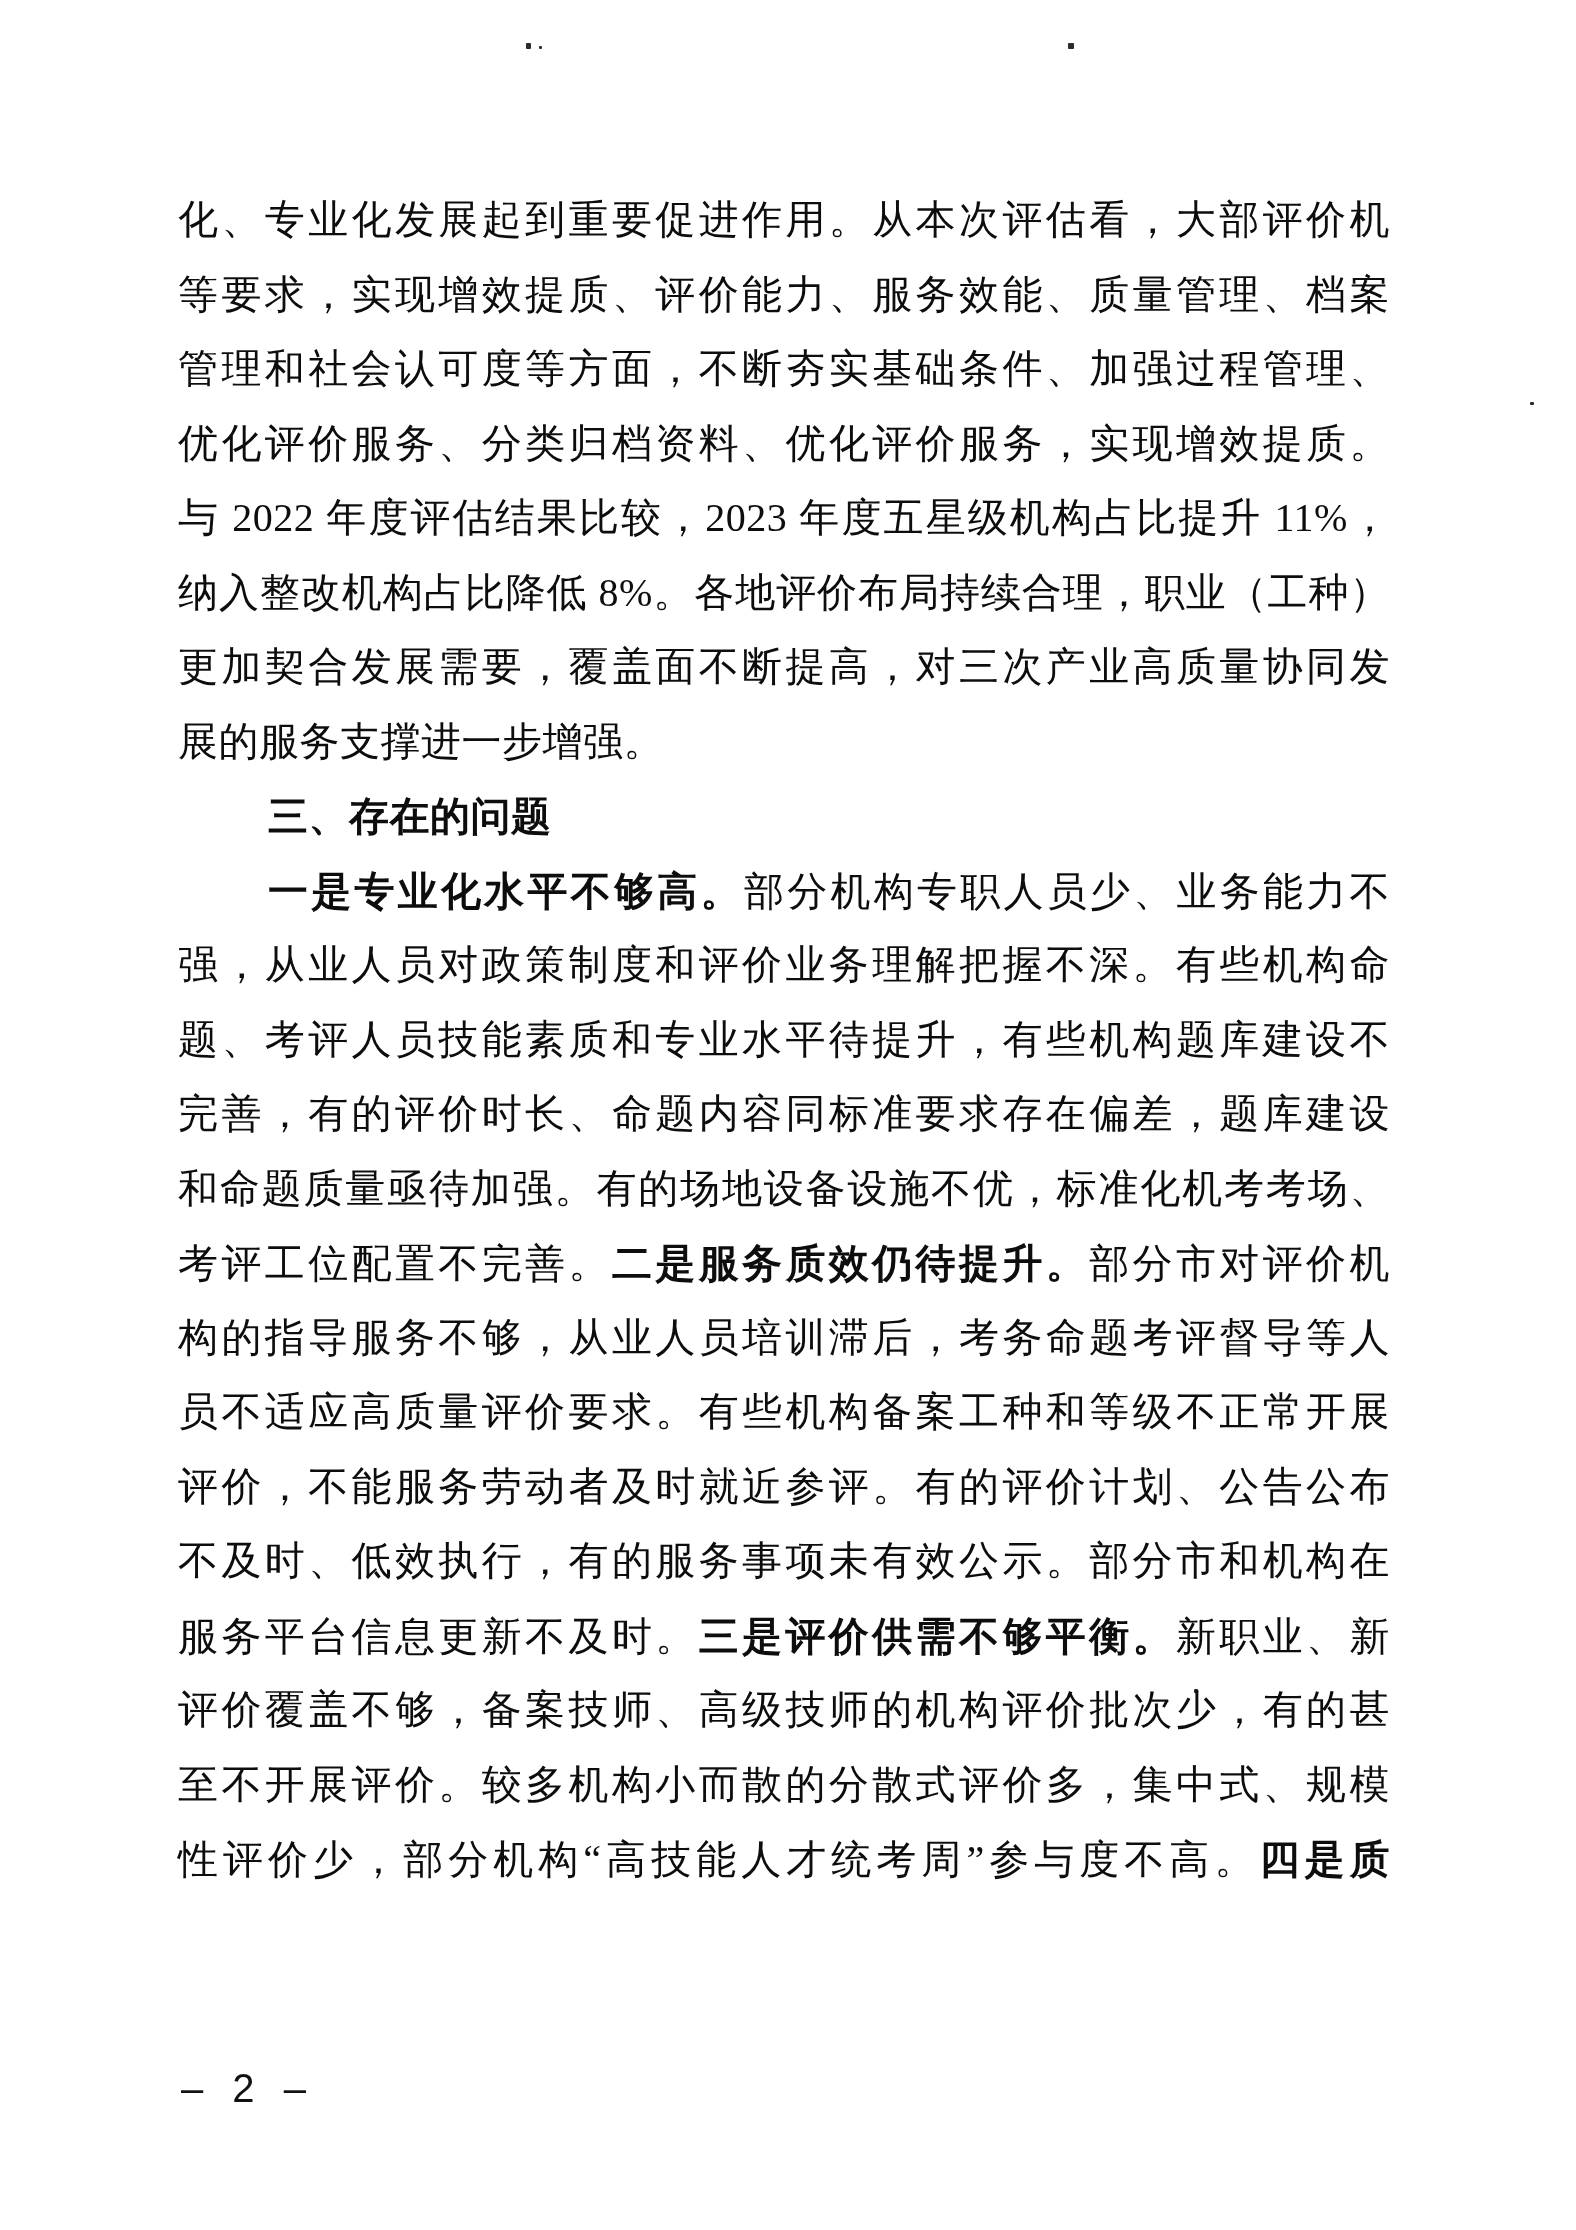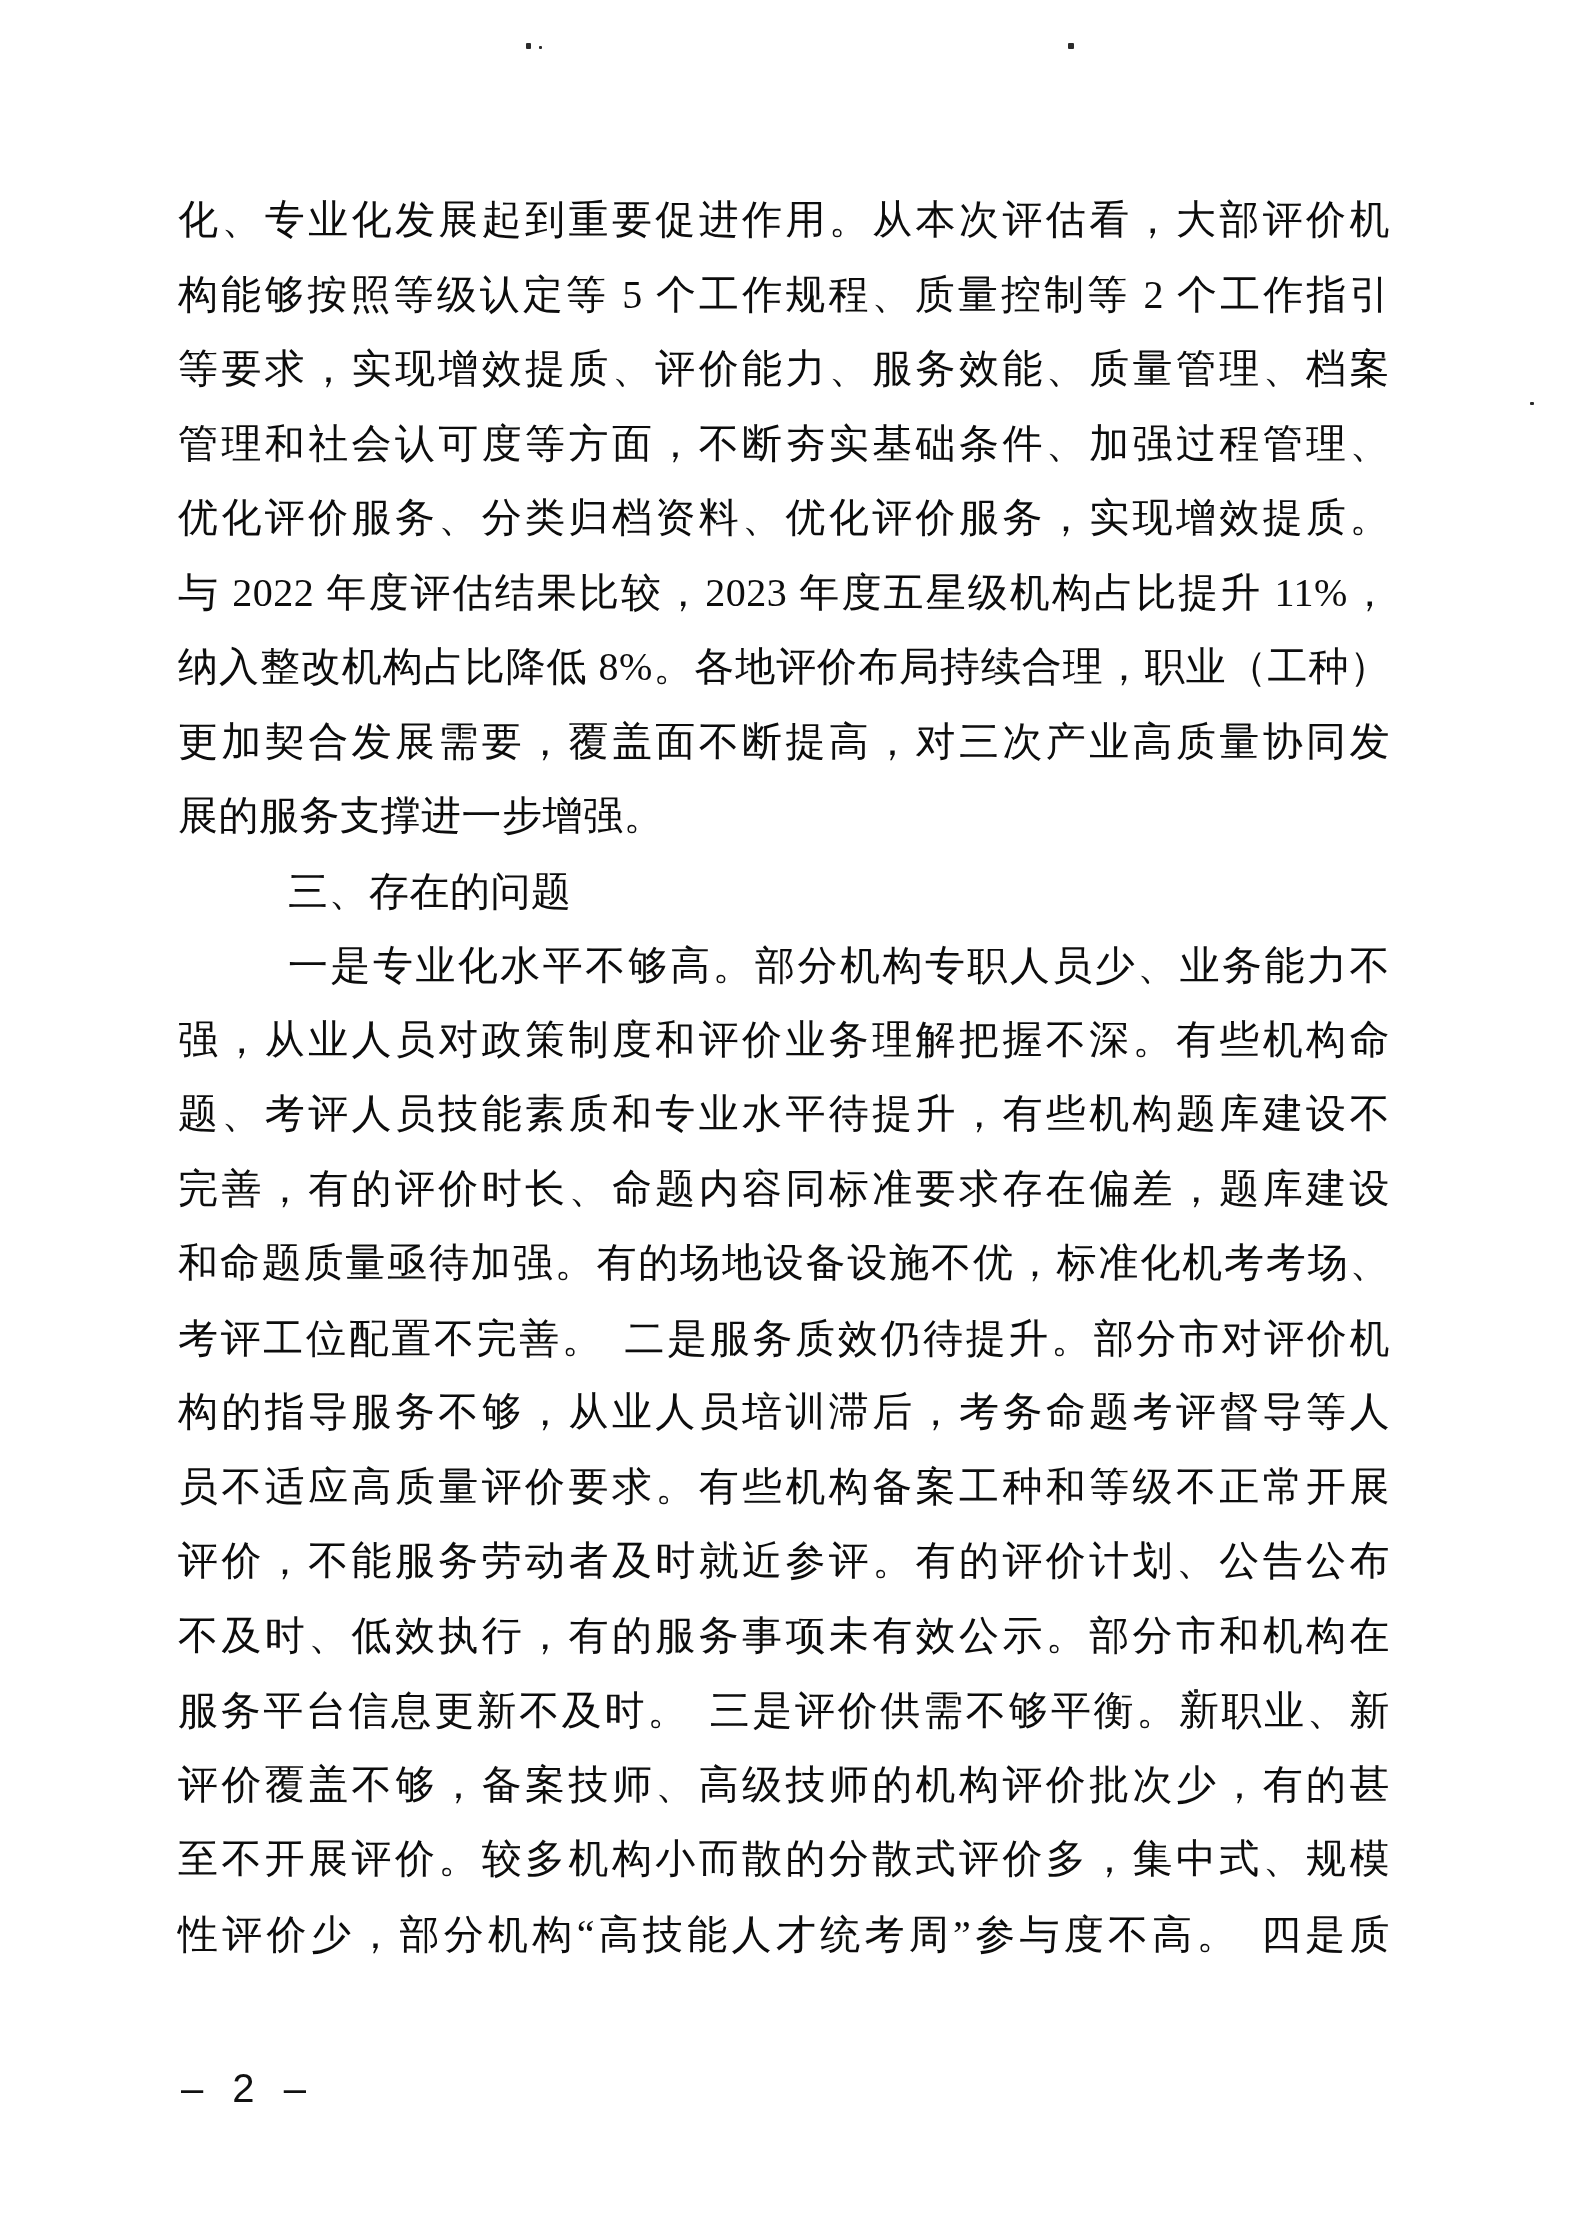--- a/index.html
+++ b/index.html
@@ -31,23 +31,22 @@
     letter-spacing: 0.5px;
     white-space: normal;
   }
   .line.end {
     text-align-last: left;
   }
   .line.indent {
     text-indent: 90px;
   }
   .b {
-    font-weight: 400;
+    font-weight: 700;
     font-family: "Liberation Sans", "DejaVu Sans", sans-serif;
-    margin-left: 20px;
   }
   .page-number {
     position: absolute;
     left: 181px;
     top: 2066px;
     font-size: 40px;
     letter-spacing: 9px;
     color: #111111;
     font-family: "Liberation Sans", "DejaVu Sans", sans-serif;
   }
@@ -63,21 +62,20 @@
 <div class="page">
   <div id="specks">
       <div class="speck" style="left: 526px; top: 43px; width: 5px; height: 6px;"></div>
       <div class="speck" style="left: 539px; top: 46px; width: 3px; height: 3px;"></div>
       <div class="speck" style="left: 1068px; top: 43px; width: 6px; height: 6px;"></div>
       <div class="speck" style="left: 1530px; top: 402px; width: 4px; height: 3px;"></div>
       <div class="speck" style="left: 1194px; top: 1689px; width: 4px; height: 4px;"></div>
     </div>
   <div class="content" id="doc">
       <div class="line"><span>化、专业化发展起到重要促进作用。从本次评估看，大部评价机</span></div>
-      <div class="line"><span>构能够按照等级认定等 5 个工作规程、质量控制等 2 个工作指引</span></div>
       <div class="line"><span>等要求，实现增效提质、评价能力、服务效能、质量管理、档案</span></div>
       <div class="line"><span>管理和社会认可度等方面，不断夯实基础条件、加强过程管理、</span></div>
       <div class="line"><span>优化评价服务、分类归档资料、优化评价服务，实现增效提质。</span></div>
       <div class="line"><span>与 2022 年度评估结果比较，2023 年度五星级机构占比提升 11%，</span></div>
       <div class="line"><span>纳入整改机构占比降低 8%。各地评价布局持续合理，职业（工种）</span></div>
       <div class="line"><span>更加契合发展需要，覆盖面不断提高，对三次产业高质量协同发</span></div>
       <div class="line end"><span>展的服务支撑进一步增强。</span></div>
       <div class="line end indent"><span class="b">三、存在的问题</span></div>
       <div class="line indent"><span class="b">一是专业化水平不够高。</span><span>部分机构专职人员少、业务能力不</span></div>
       <div class="line"><span>强，从业人员对政策制度和评价业务理解把握不深。有些机构命</span></div>

